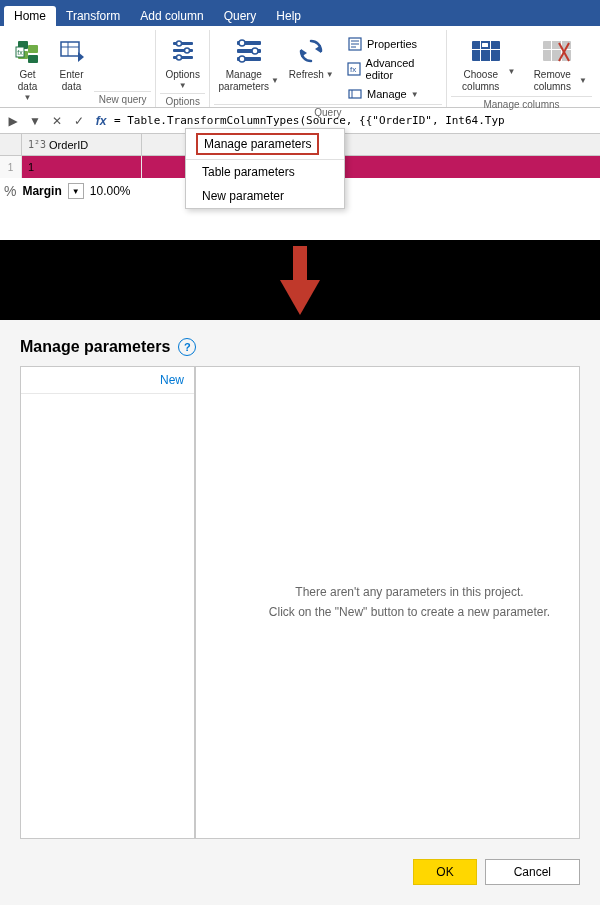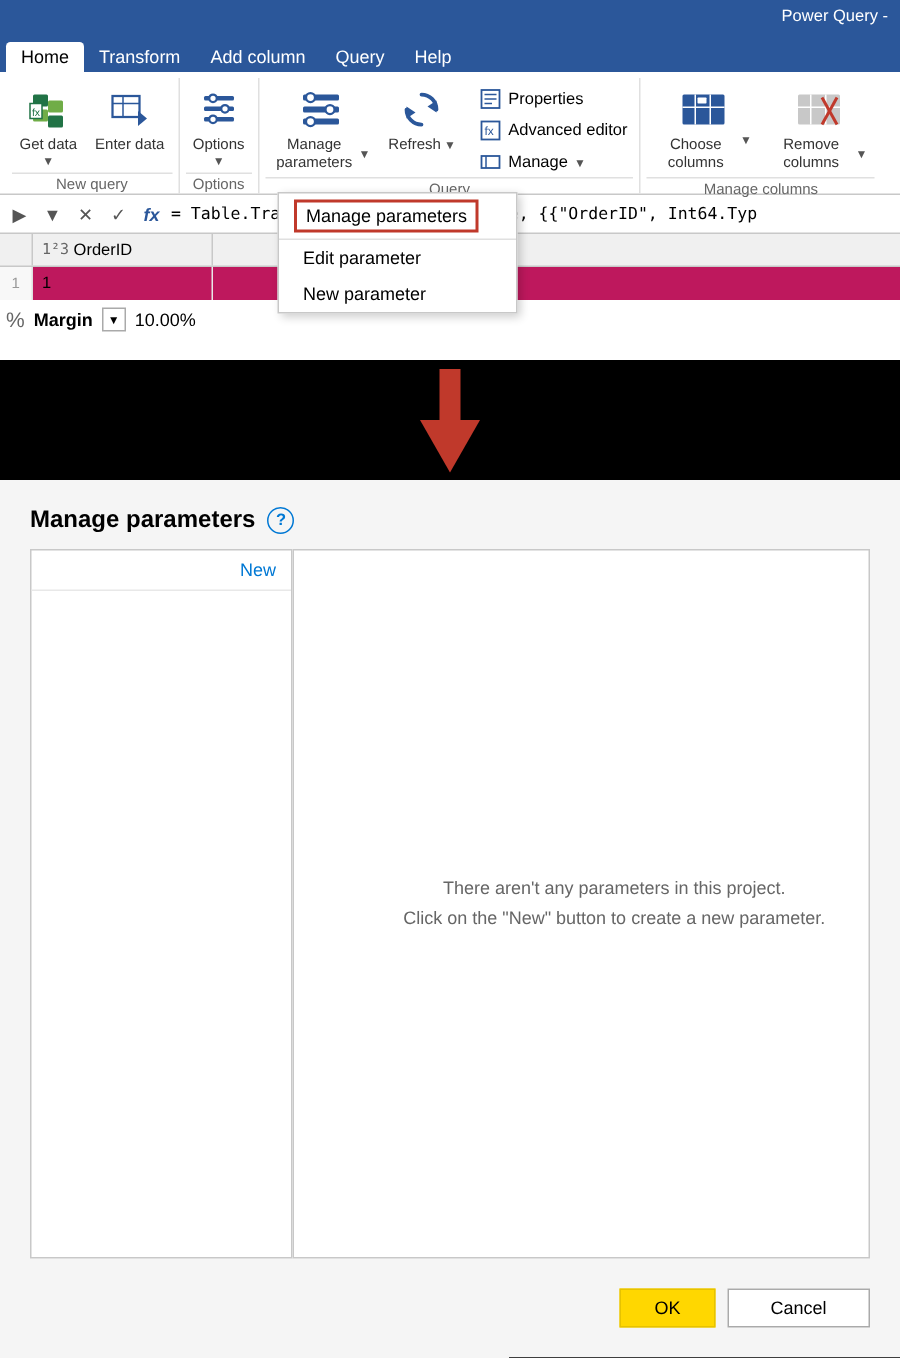--- a/index.html
+++ b/index.html
@@ -350,35 +350,32 @@
       cursor: pointer;
       min-width: 60px;
     }
     .dropdown-arrow { font-size: 8px; color: #555; }
   </style>
 </head>
 <body>
 
 <div class="ribbon-section">
 
-  <div class="title-bar">
-    <span class="title-bar-text">Power Query -</span>
-  </div>
 
   <div class="tab-bar">
     <div class="tab-item active">Home</div>
     <div class="tab-item">Transform</div>
     <div class="tab-item">Add column</div>
     <div class="tab-item">Query</div>
     <div class="tab-item">Help</div>
   </div>
 
   <div class="ribbon">
 
-    <div style="display:flex; flex-direction:column; align-items:stretch; border-right:1px solid #e0e0e0; padding: 2px 4px;">
+    <div style="display:flex; align-items:stretch; border-right:1px solid #e0e0e0; padding: 2px 4px;">
       <div class="ribbon-buttons">
         <div class="ribbon-btn">
           <div class="icon">
             <svg width="28" height="28" viewBox="0 0 28 28">
               <rect x="4" y="4" width="10" height="8" fill="#217346" rx="1"></rect>
               <rect x="14" y="8" width="10" height="8" fill="#70ad47" rx="1"></rect>
               <rect x="4" y="14" width="10" height="8" fill="#70ad47" rx="1"></rect>
               <rect x="14" y="18" width="10" height="8" fill="#217346" rx="1"></rect>
               <rect x="2" y="10" width="8" height="10" fill="#fff" stroke="#217346" stroke-width="1"></rect>
               <text x="6" y="18" font-size="7" fill="#217346" text-anchor="middle">fx</text>
@@ -529,21 +526,21 @@
       </div>
       <div class="ribbon-group-label">Manage columns</div>
     </div>
 
   </div>
 
   <div class="dropdown-menu">
     <div style="padding: 4px 10px; border-bottom: 1px solid #e0e0e0;">
       <div class="manage-params-highlighted">Manage parameters</div>
     </div>
-    <div class="dropdown-item">Edit parameter</div>
+    <div class="dropdown-item">Table parameters</div>
     <div class="dropdown-item">New parameter</div>
   </div>
 
   <div class="formula-area">
     <div class="formula-btn">▶</div>
     <div class="formula-btn">▼</div>
     <div class="formula-btn">✕</div>
     <div class="formula-btn">✓</div>
     <div class="formula-btn" style="font-style:italic; font-weight:bold; color:#2b579a;">fx</div>
     <div class="formula-text">= Table.TransformColumnTypes(Source, {{"OrderID", Int64.Typ</div>

